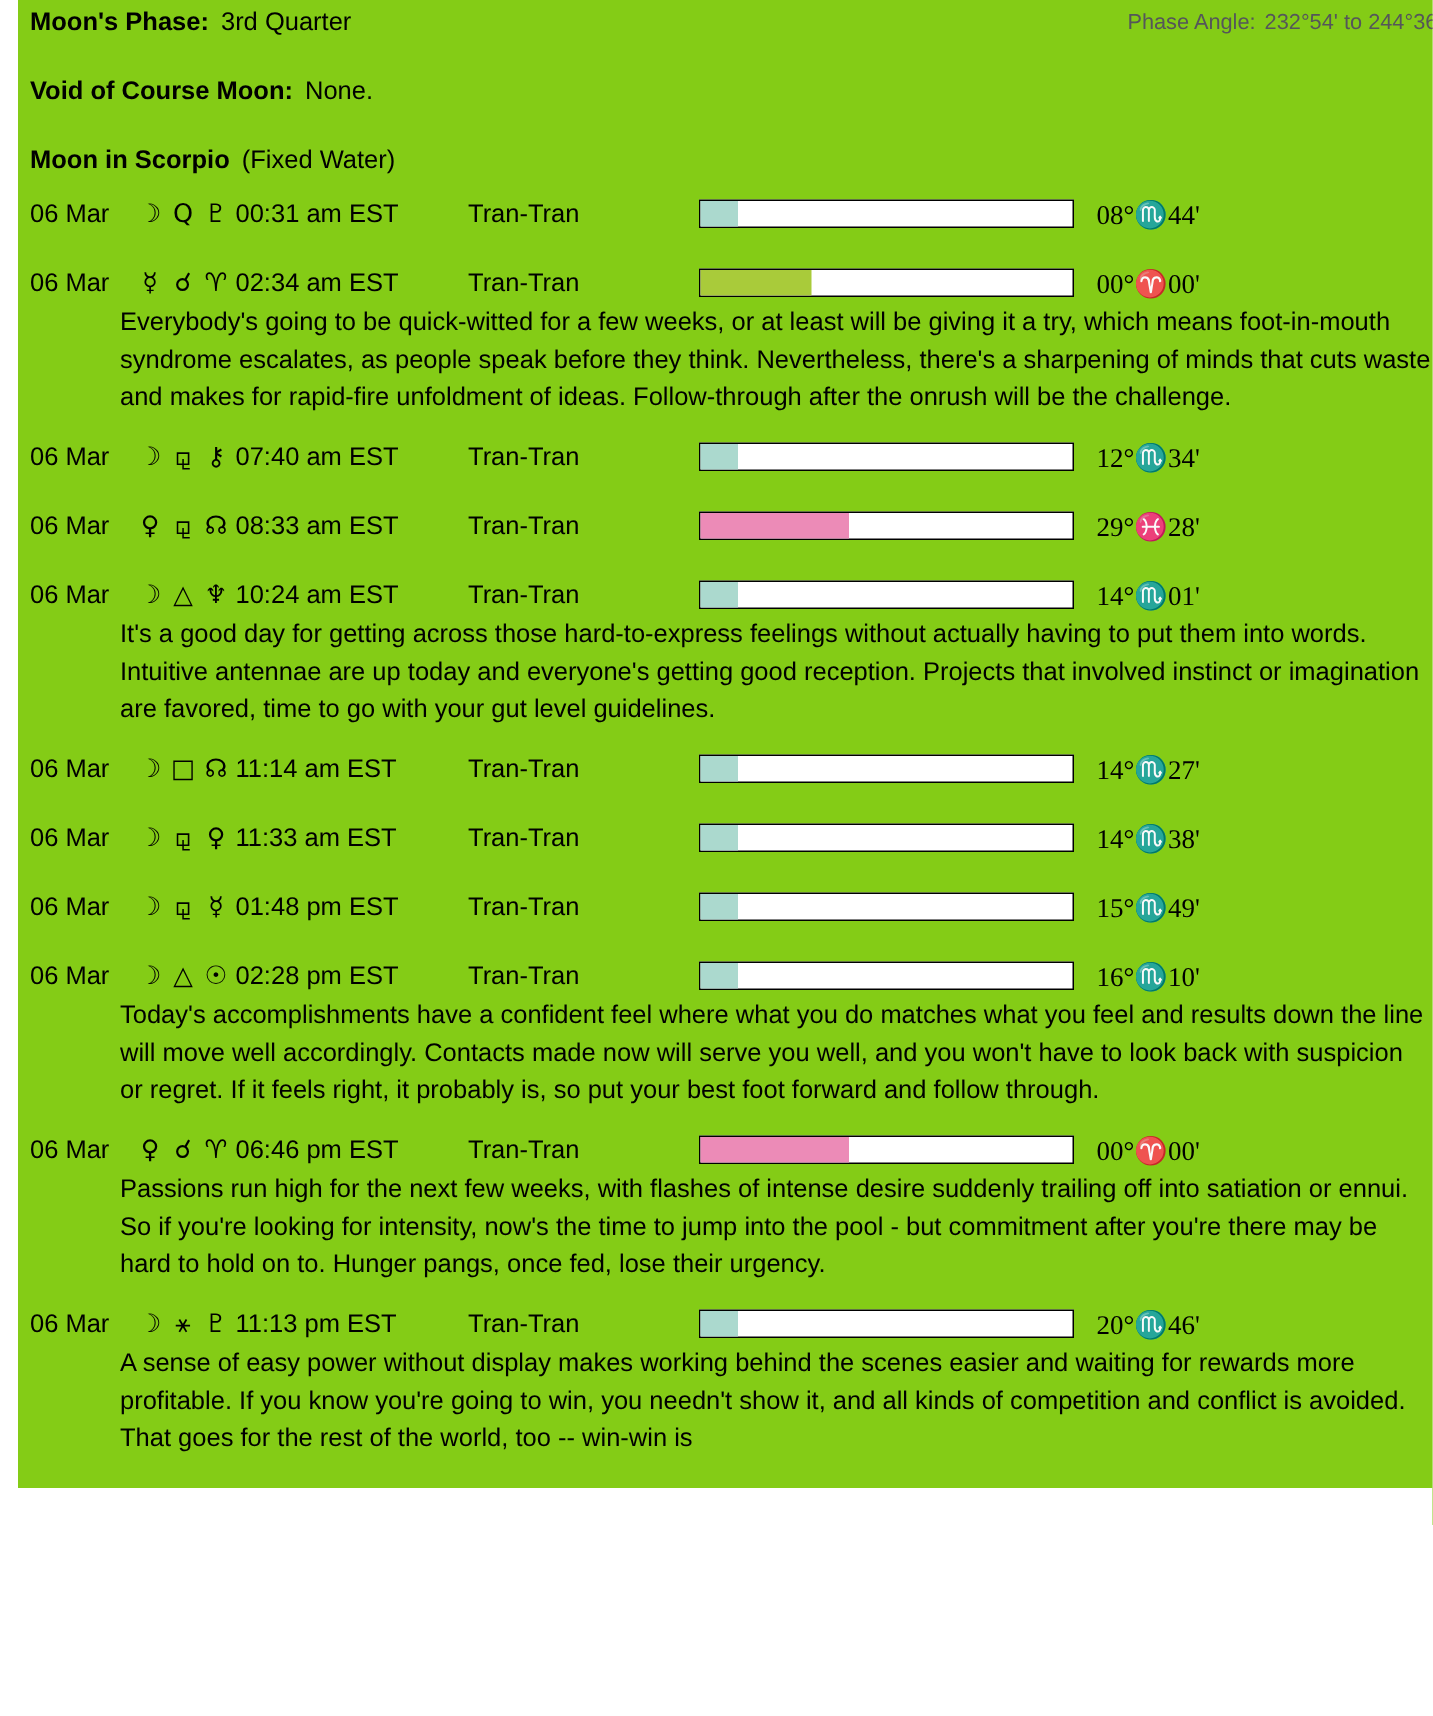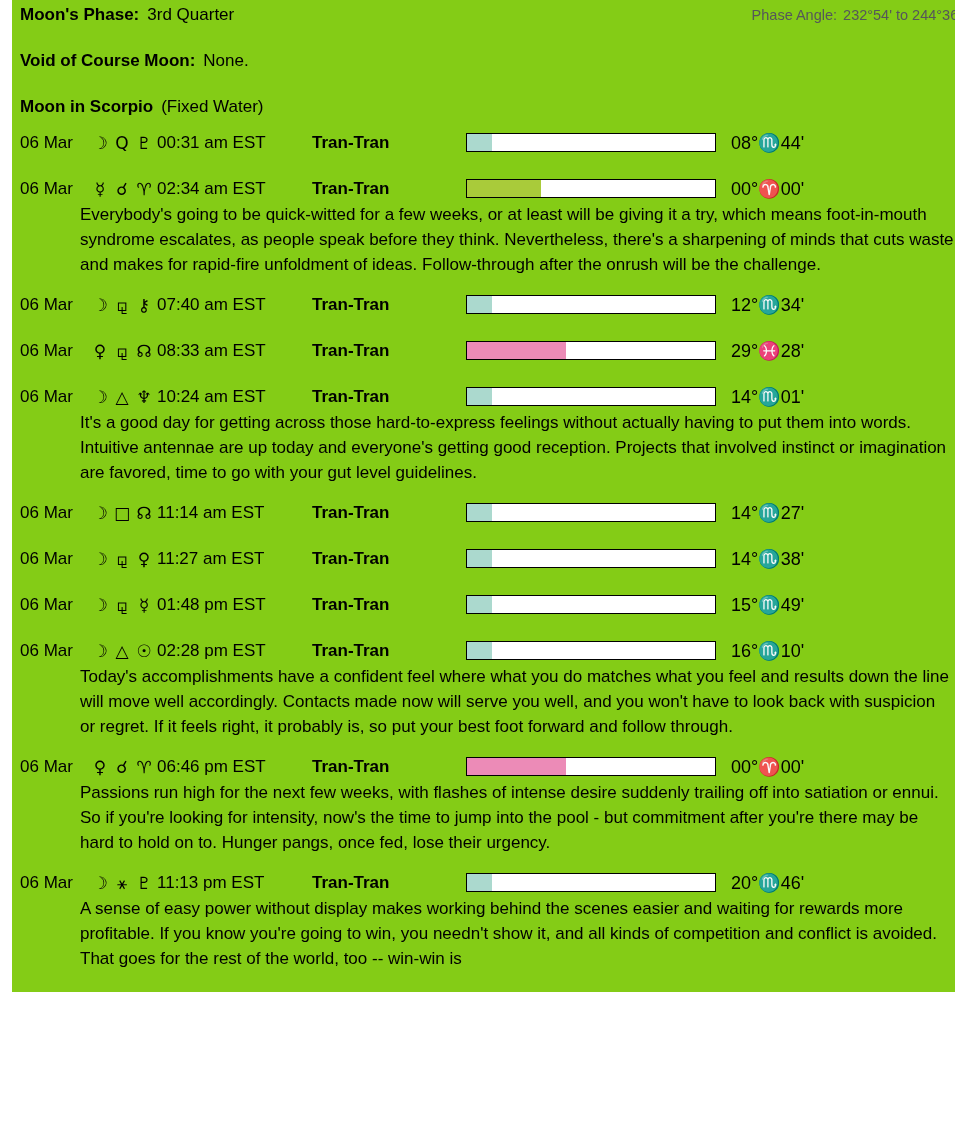--- a/index.html
+++ b/index.html
@@ -28,25 +28,25 @@
   .rows { margin-top:16px; }
   .row { display:flex; align-items:center; height:19px; }
   .row + .row { margin-top:27px; }
   .desc { margin-top:4px; margin-left:68px; width:875px; line-height:25px; }
   .desc + .row { margin-top:18px; }
 
   .c-date { width:77px; padding-left:8px; white-space:nowrap; }
   .c-sym  { width:68px; display:flex; align-items:center; font-family:"DejaVu Sans",sans-serif; font-size:17px; }
   .c-sym .g { width:22px; text-align:center; }
   .c-time { width:155px; white-space:nowrap; }
-  .c-kind { width:154px; white-space:nowrap;font-weight:bold; }
+  .c-kind { width:154px; white-space:nowrap; }
   .c-bar  { width:250px; height:19px; border:1.5px solid #000; background:#fff; flex:none; }
   .c-bar .fill { display:block; height:100%; width:0; }
   .c-pos  { margin-left:15px; white-space:nowrap; font-size:18px;
-            font-family:Liberation Sans, sans-serif; }
+            font-family:Liberation Serif, serif; }
 </style>
 </head>
 <body>
 
 <div class="page">
 
   <div class="hline l1">
     <div>
       <span class="b">Moon's Phase:</span><span class="v">3rd Quarter</span>
     </div>
@@ -158,21 +158,21 @@
       <span class="c-pos">14°♏27'</span>
     </div>
 
     <div class="row">
       <span class="c-date">06 Mar</span>
       <span class="c-sym">
         <span class="g">☽</span>
         <span class="g">⚼</span>
         <span class="g">♀</span>
       </span>
-      <span class="c-time">11:27 am EST</span>
+      <span class="c-time">11:33 am EST</span>
       <span class="c-kind">Tran-Tran</span>
       <span class="c-bar">
           <span class="fill" style="width: 10%; background-color: rgb(171, 217, 206);"></span>
         </span>
       <span class="c-pos">14°♏38'</span>
     </div>
 
     <div class="row">
       <span class="c-date">06 Mar</span>
       <span class="c-sym">

